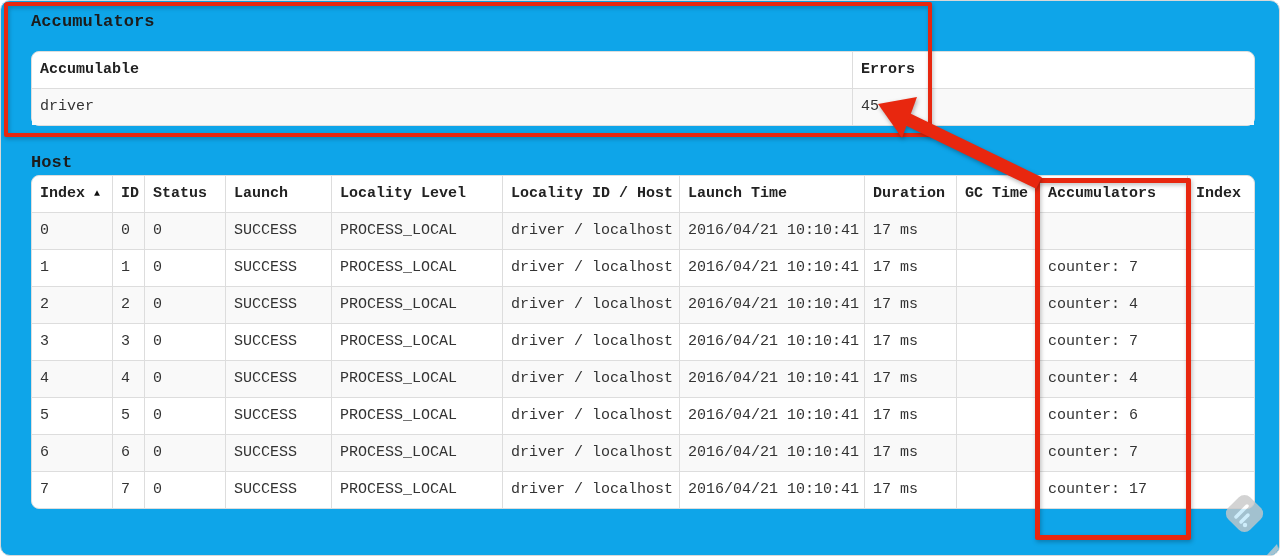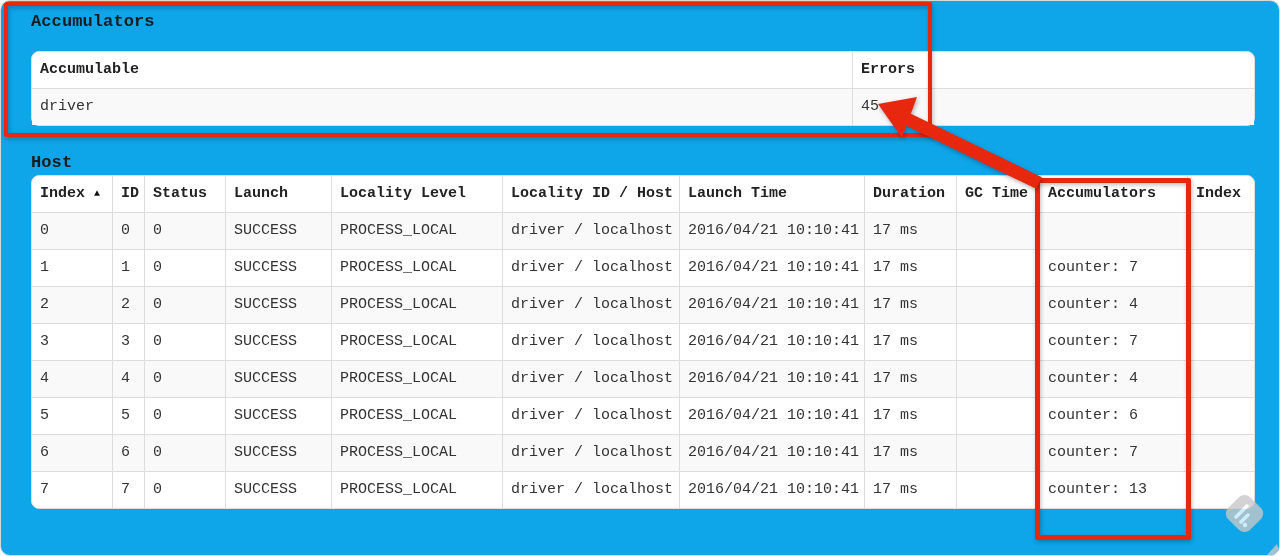--- a/index.html
+++ b/index.html
@@ -209,21 +209,21 @@
       <tr>
         <td>7</td>
         <td>7</td>
         <td>0</td>
         <td>SUCCESS</td>
         <td>PROCESS_LOCAL</td>
         <td>driver / localhost</td>
         <td>2016/04/21 10:10:41</td>
         <td>17 ms</td>
         <td></td>
-        <td>counter: 13</td>
+        <td>counter: 17</td>
         <td></td>
       </tr>
     </tbody>
   </table>
 
   <div class="anno" id="anno-box-section"></div>
 
   <div class="anno" id="anno-box-column"></div>
 
   <svg class="anno" id="anno-arrow-svg" width="1278" height="554" viewBox="0 0 1278 554">

